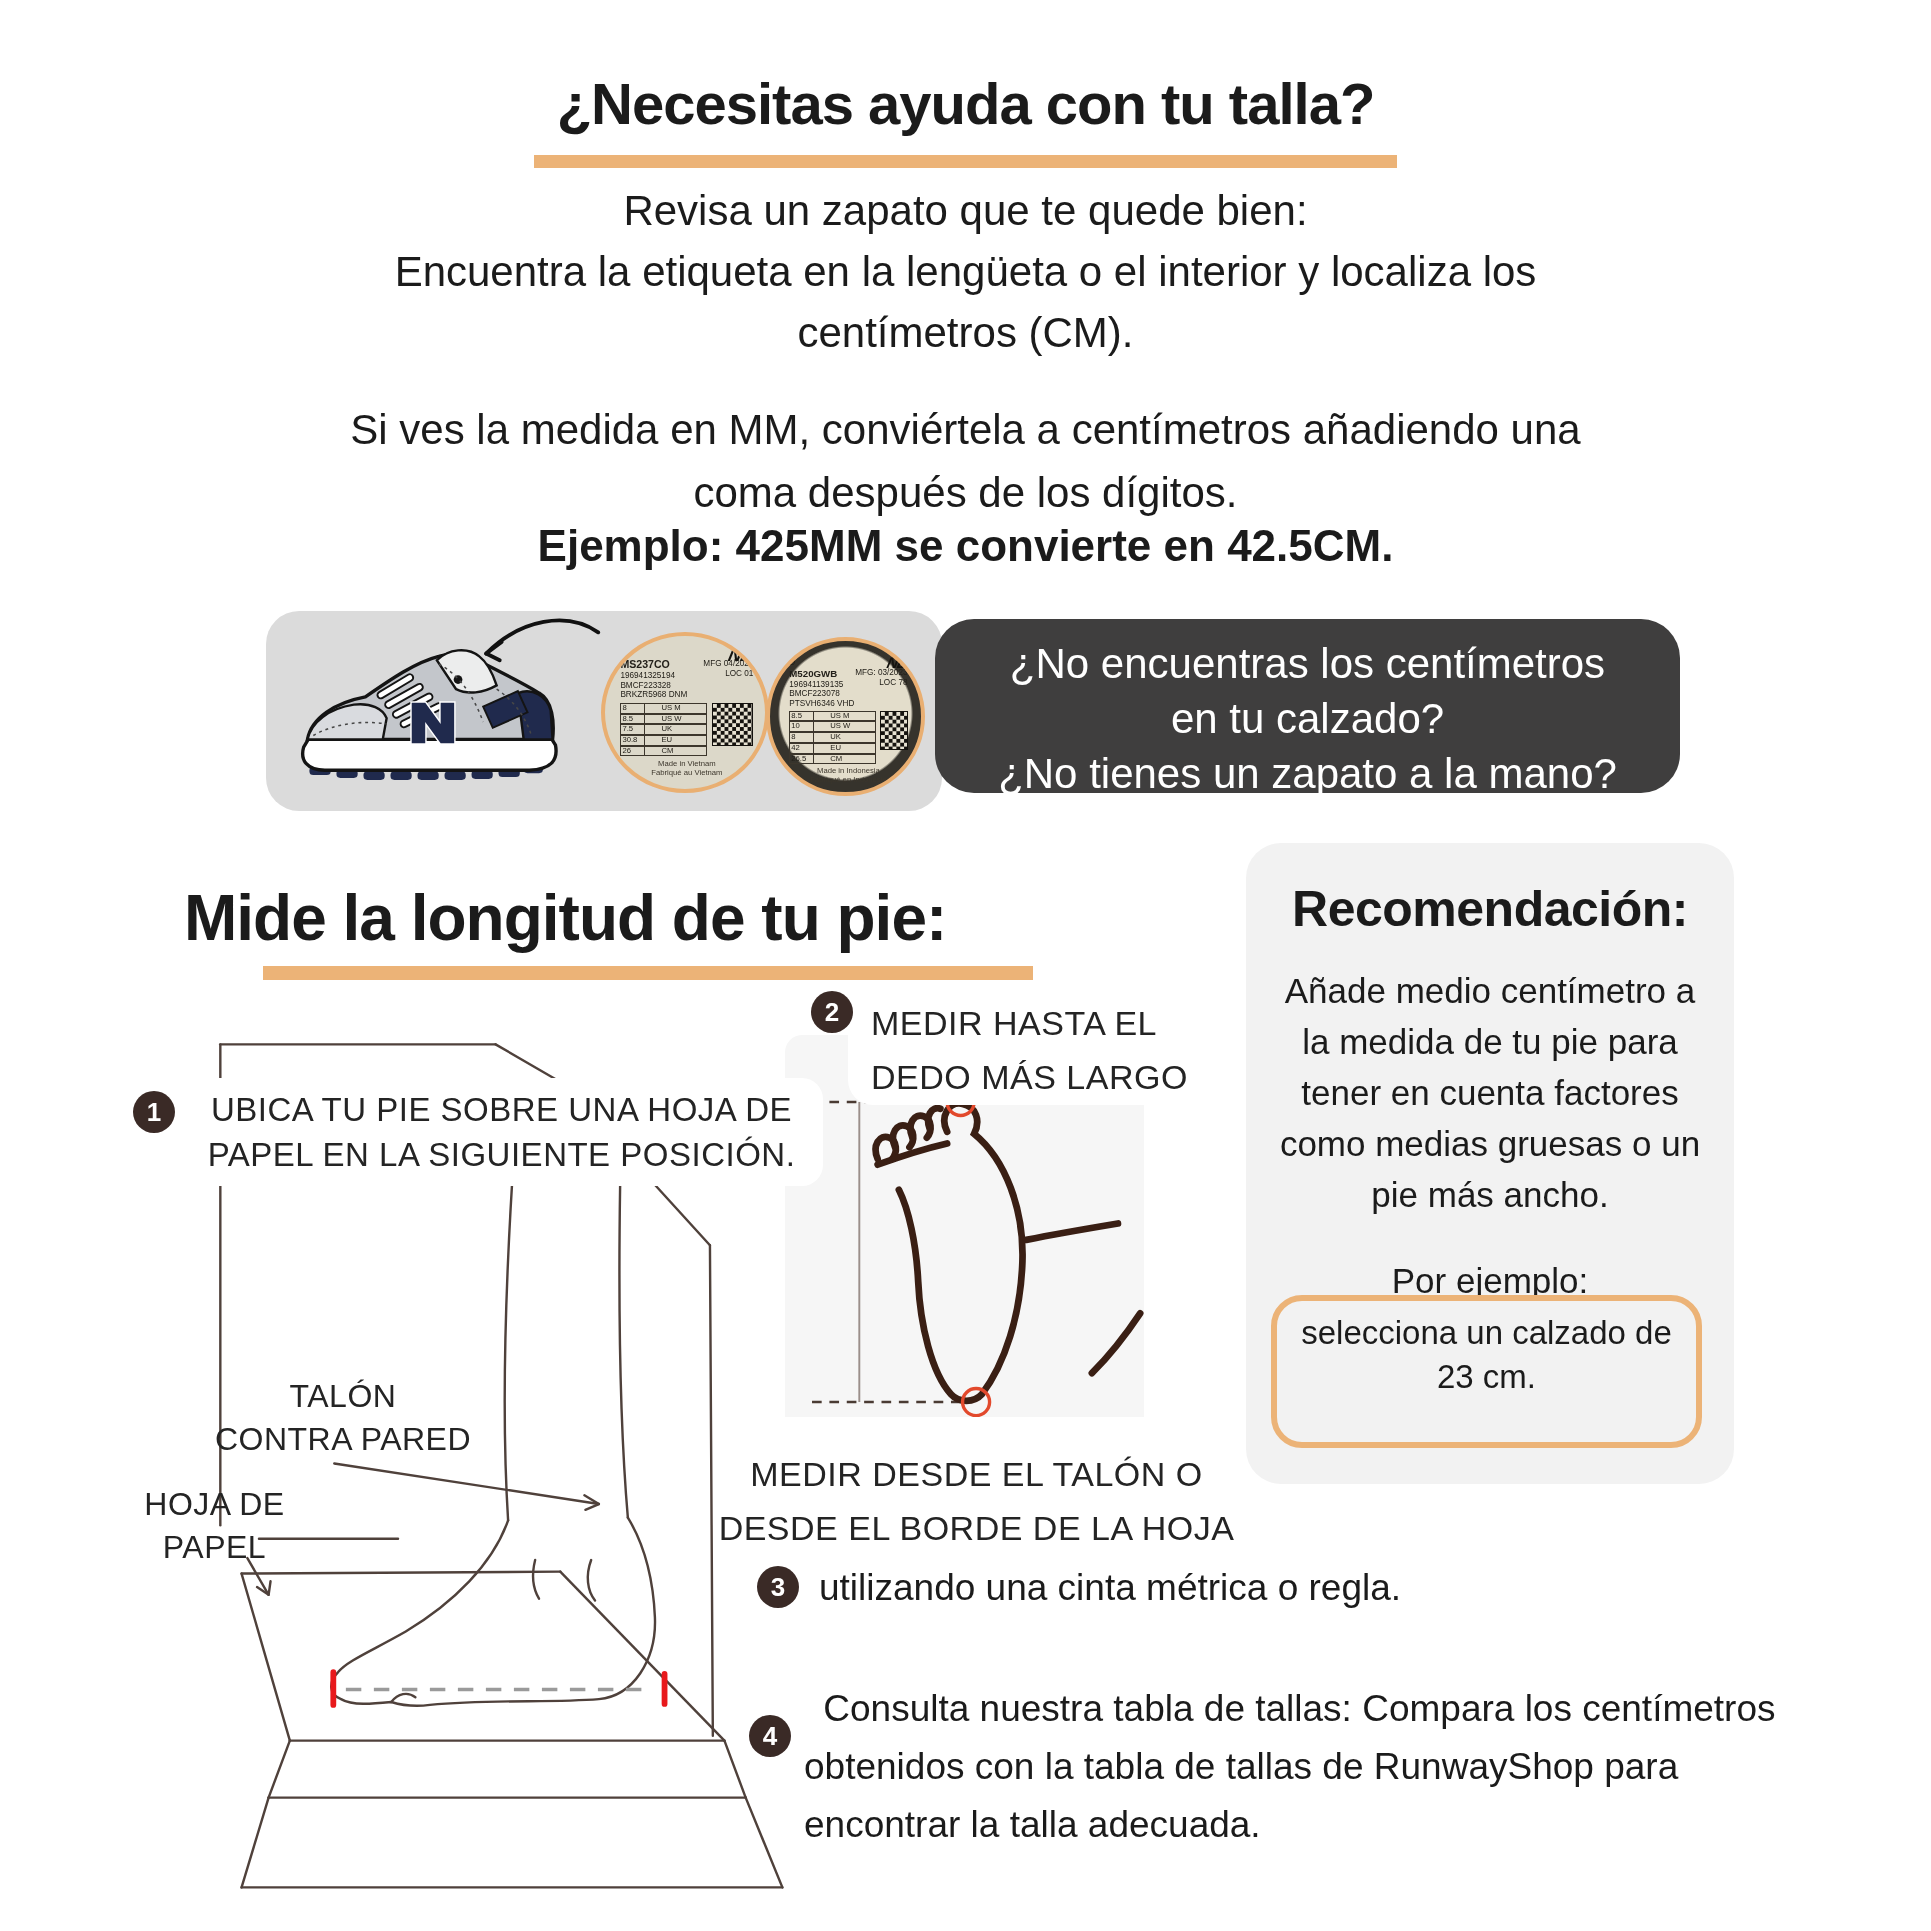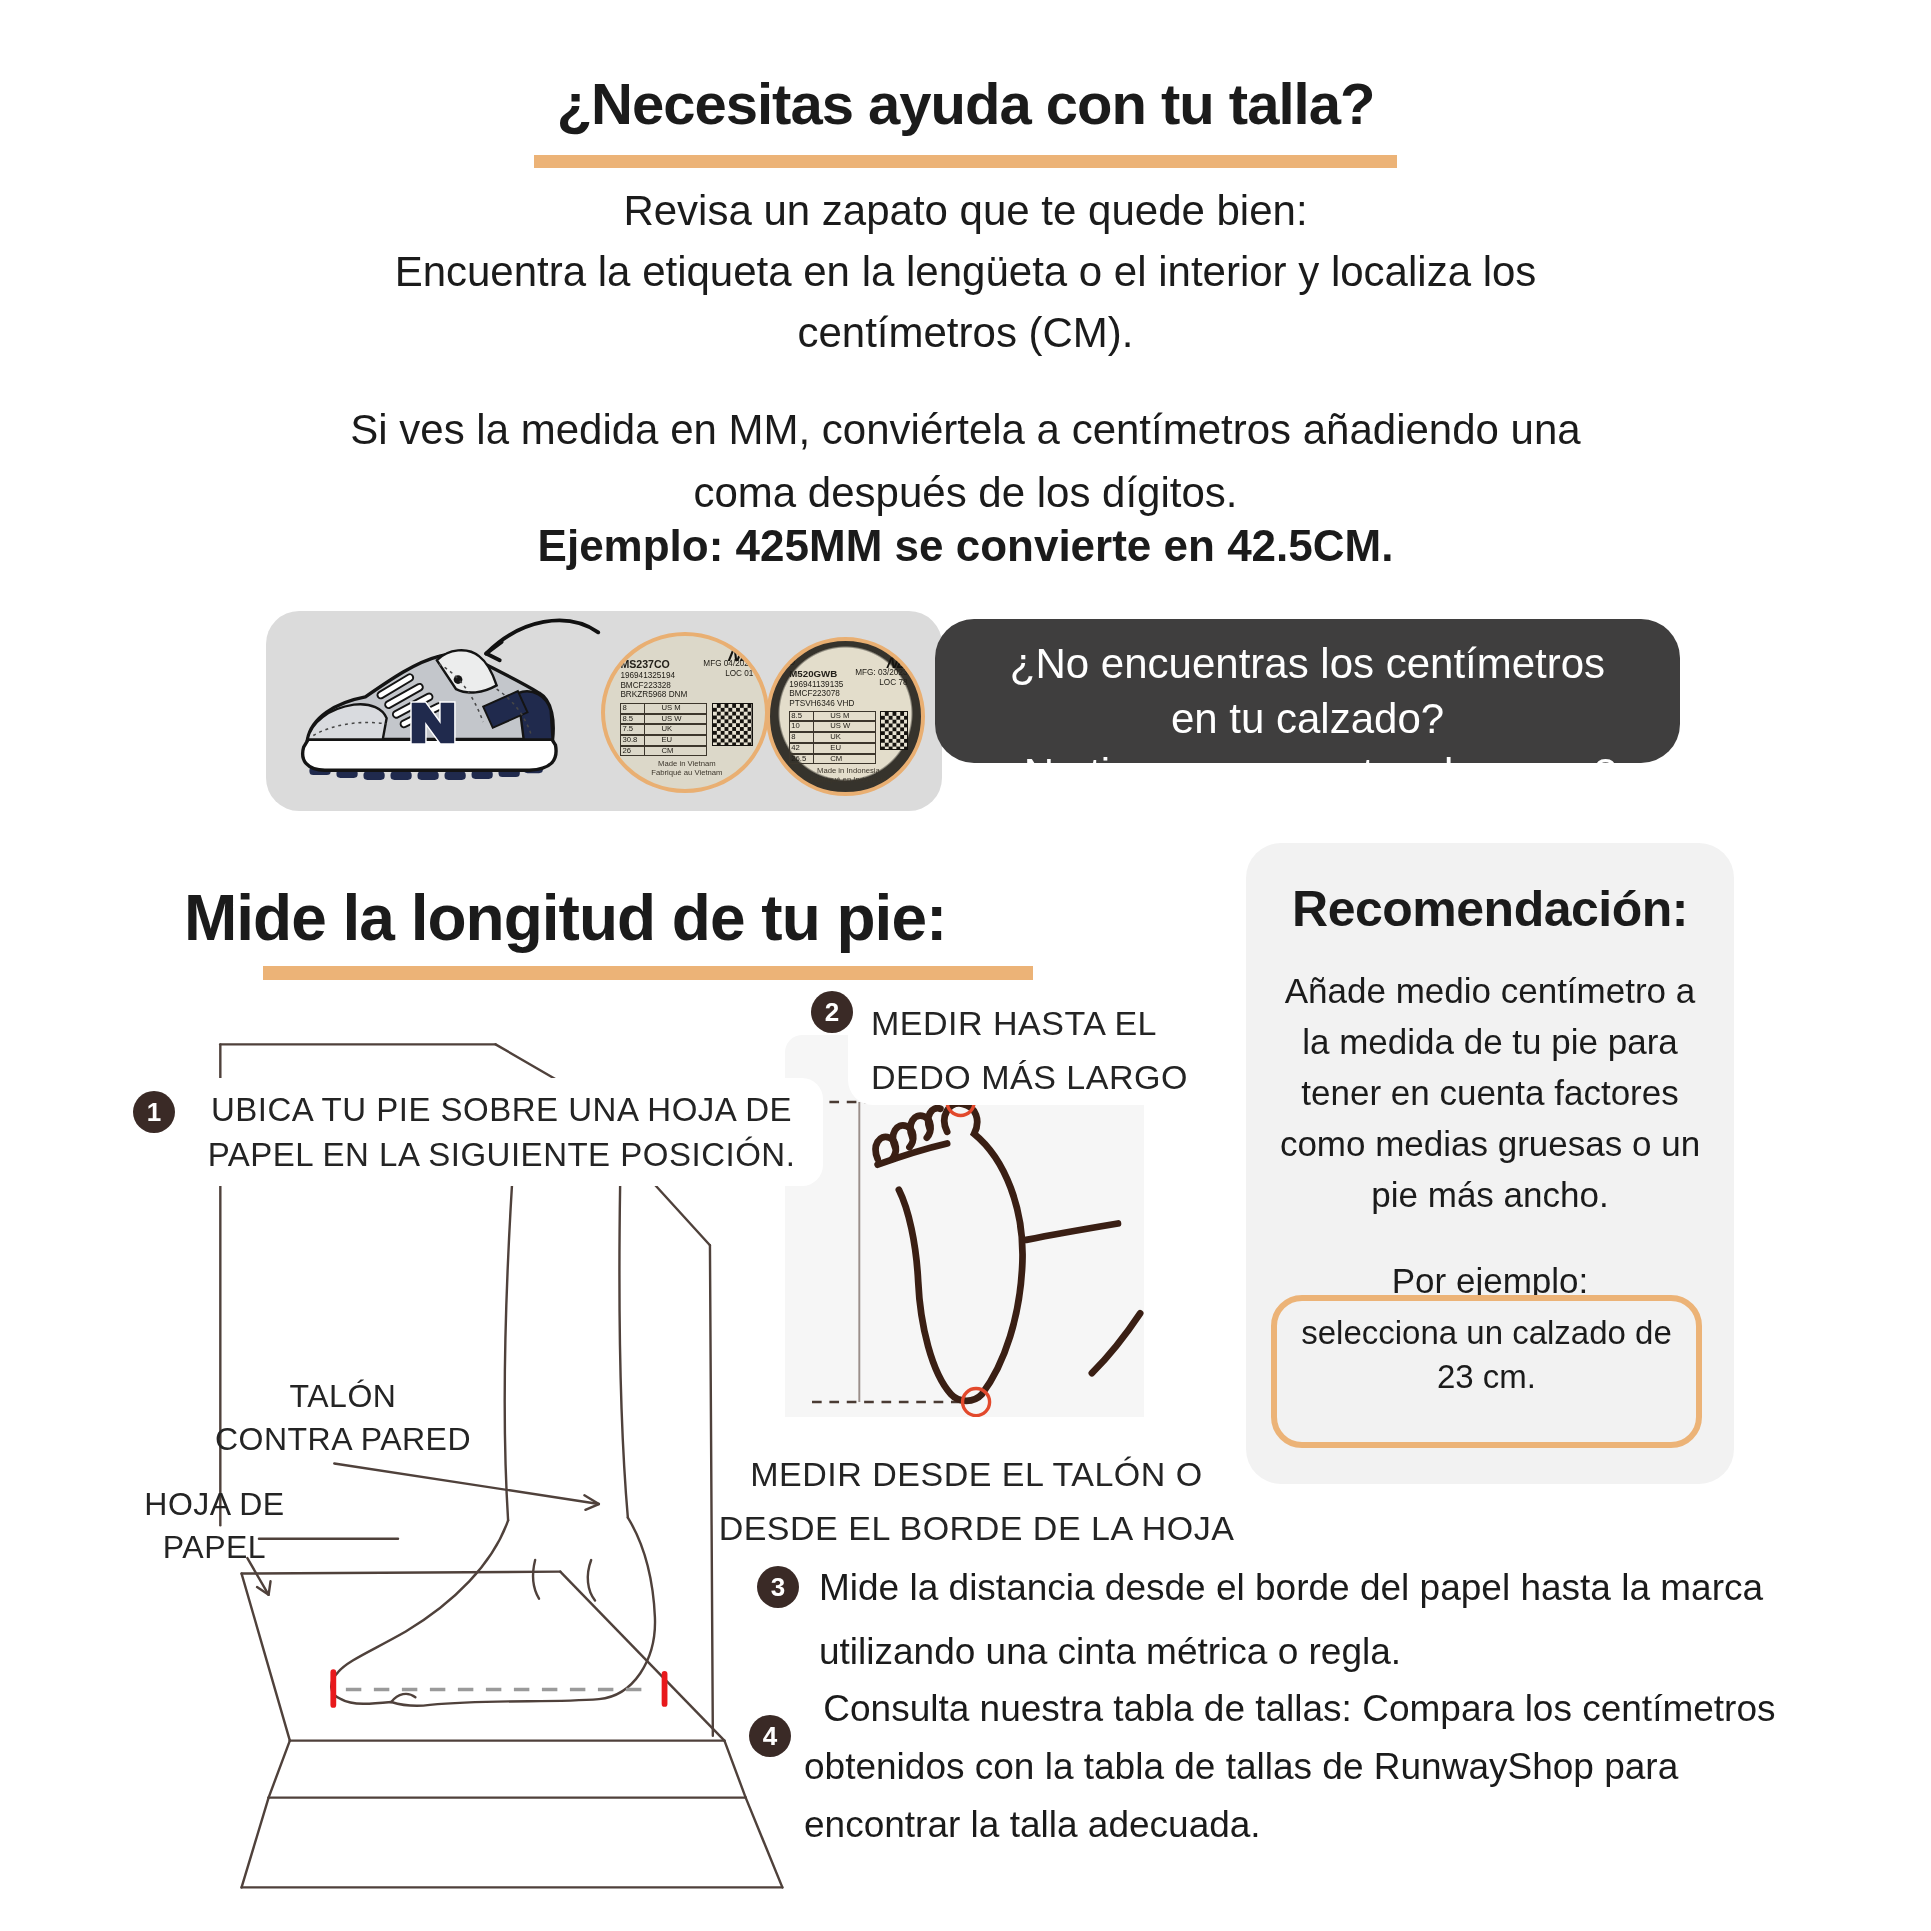--- a/index.html
+++ b/index.html
@@ -200,21 +200,21 @@
         </div>
         <div class="qr" style="width:37px;height:37px;"></div>
       </div>
       <div class="made" style="margin-top:1.9px;">
         <div>Made in Indonesia</div>
         <div>Fabriqué en Indonésie</div>
       </div>
     </div>
   </div>
 
-  <div class="abs c blk" style="left:935px;top:619px;width:745px;height:144px;background:var(--darkbox);border-radius:39px;color:#fff;
+  <div class="abs c blk" style="left:935px;top:619px;width:745px;height:174px;background:var(--darkbox);border-radius:39px;color:#fff;
               font-size:42px;line-height:55px;padding-top:17.4px;box-sizing:border-box;z-index:5;">
     <span>¿No encuentras los centímetros</span>
     <span>en tu calzado?</span>
     <span>¿No tienes un zapato a la mano?</span>
   </div>
 
   <h2 class="abs" style="left:180px;top:877px;margin:4px;font-size:64px;font-weight:bold;letter-spacing:-1px;">Mide la longitud de tu pie:</h2>
   <div class="abs" style="left:263px;top:966px;width:770px;height:13.5px;background:var(--accent);"></div>
 
   <svg class="abs" style="left:145px;top:1023px;z-index:1;" width="676" height="879" viewBox="0 0 700 910">
@@ -312,21 +312,20 @@
   </div>
 
   <div class="abs bubble" style="left:726px;top:1417px;width:502px;height:127px;border-radius:19.3px;"></div>
   <div class="abs c blk uppercase-label" style="left:716px;top:1427px;width:521px;font-size:34px;line-height:54px;z-index:5;margin-top:20px;">
     <span>MEDIR DESDE EL TALÓN O</span>
     <span>DESDE EL BORDE DE LA HOJA</span>
   </div>
 
   <div class="abs badge" style="left:757px;top:1566px;">3</div>
   <div class="abs blk" style="left:819px;top:1556px;width:1072px;font-size:37px;line-height:64px;">
-    <span>Mide la distancia desde el borde del papel hasta la marca</span>
     <span>utilizando una cinta métrica o regla.</span>
   </div>
 
   <div class="abs badge" style="left:749px;top:1715px;">4</div>
   <div class="abs blk" style="left:804px;top:1680px;width:1091px;font-size:37px;line-height:58px;">
     <span style="text-indent:19.3px;">Consulta nuestra tabla de tallas: Compara los centímetros</span>
     <span>obtenidos con la tabla de tallas de RunwayShop para</span>
     <span>encontrar la talla adecuada.</span>
   </div>
 

